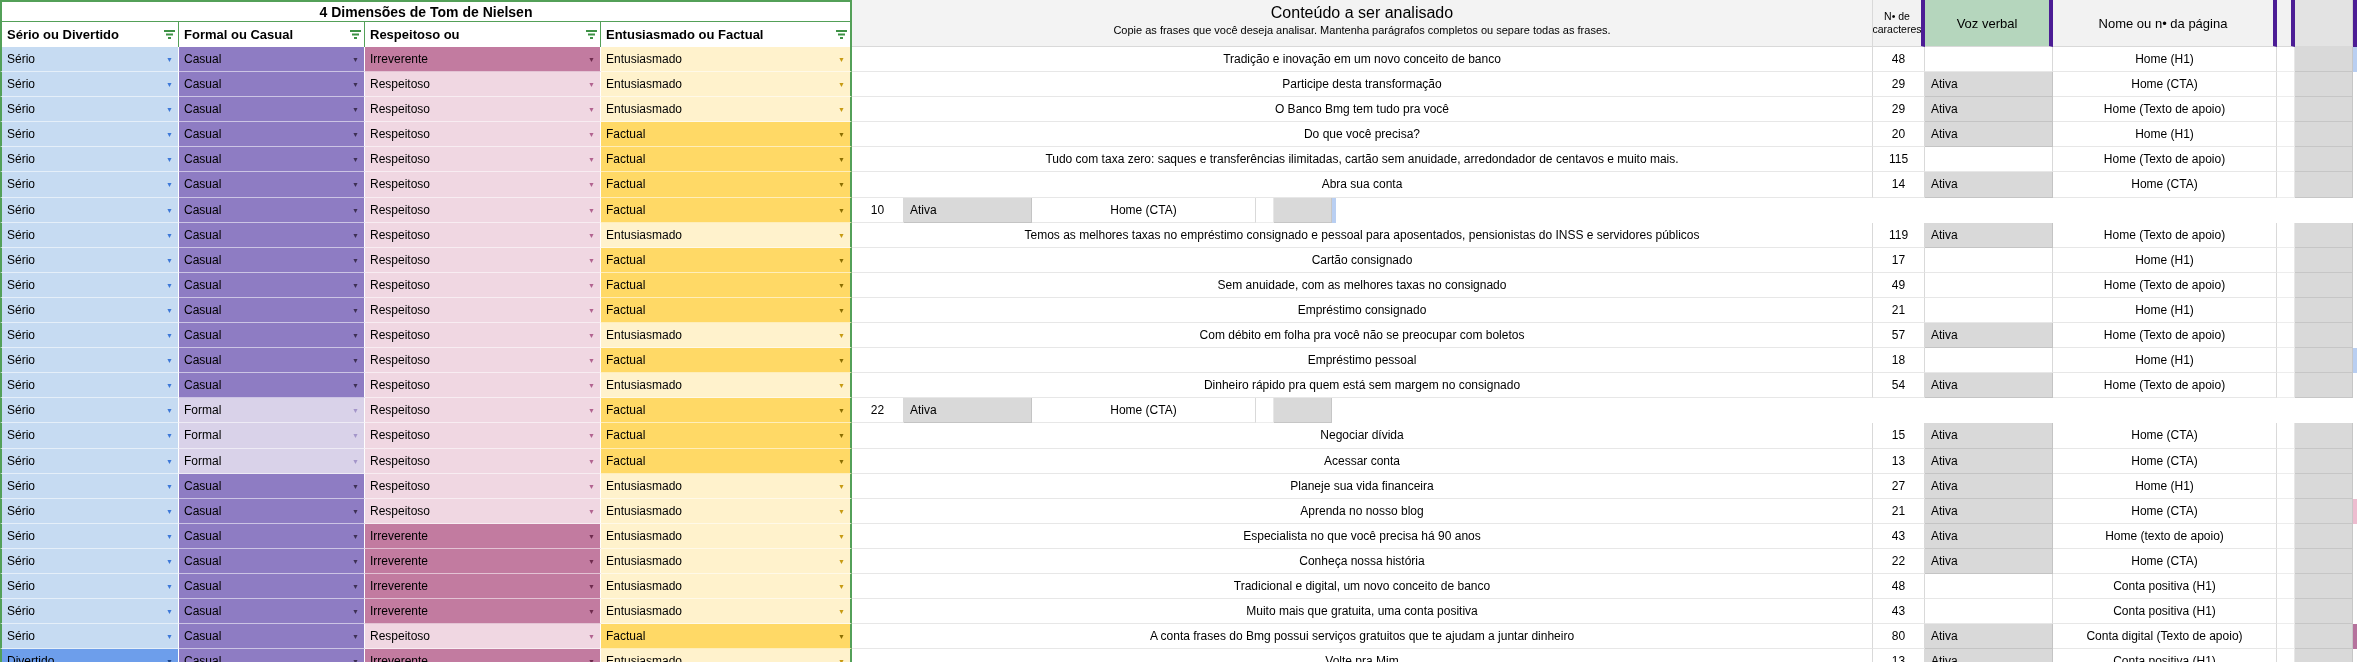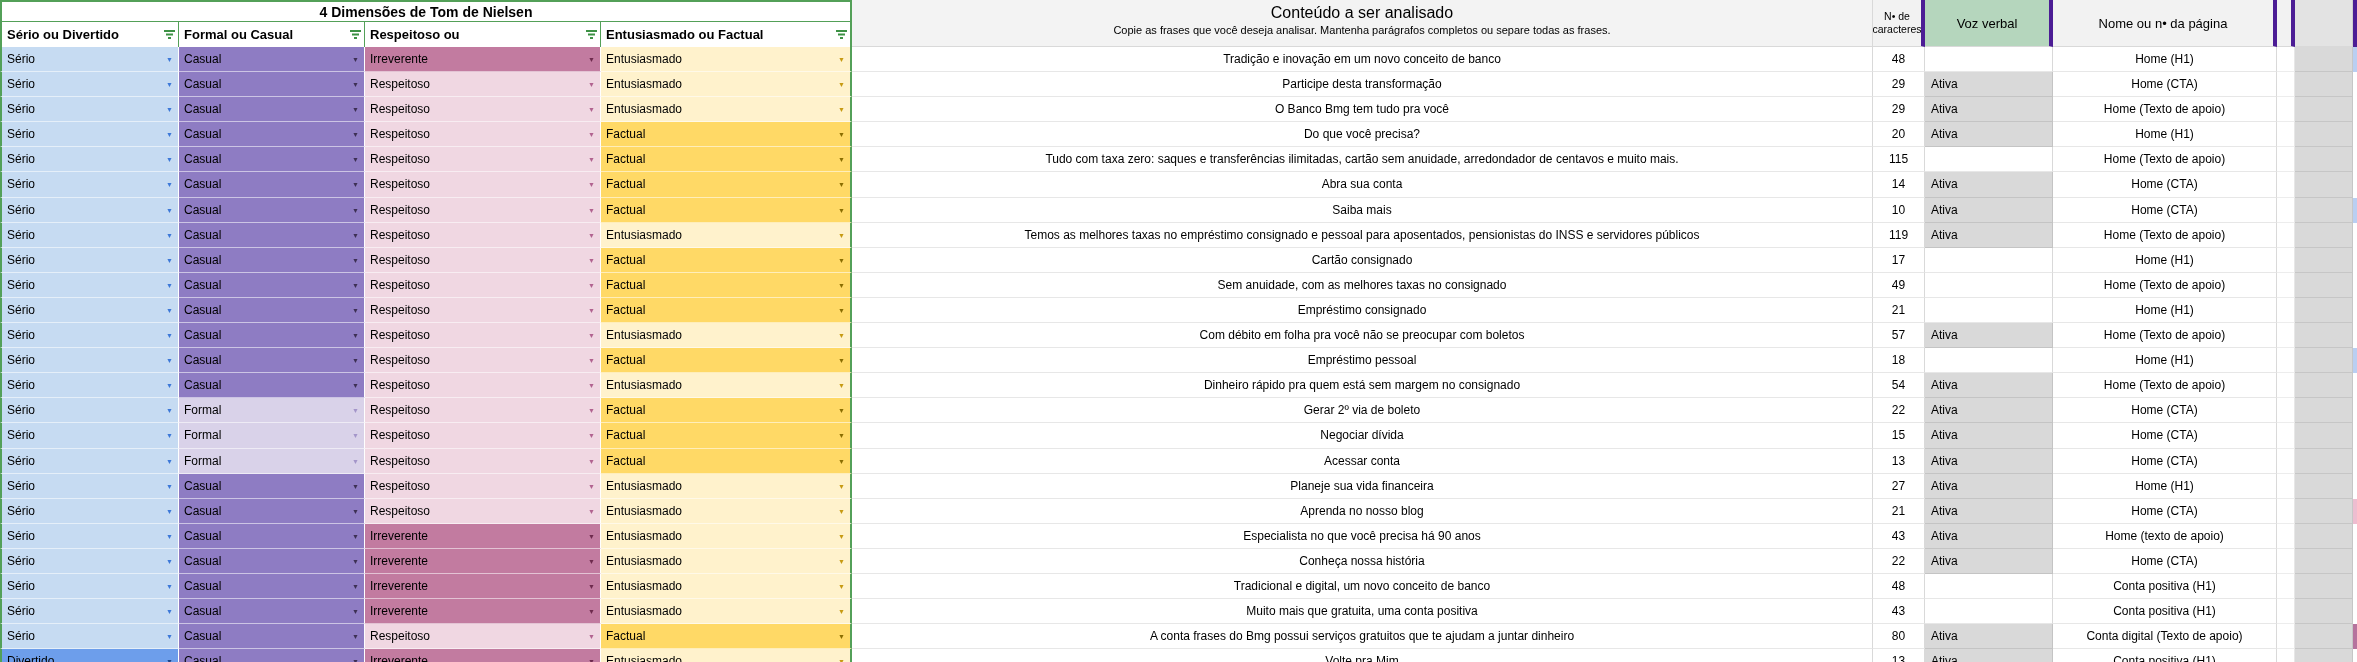--- a/index.html
+++ b/index.html
@@ -180,21 +180,20 @@
       <div class="cell c9"></div>
       <div class="cell c10" style="background: rgb(217, 217, 217);"></div>
       <div class="cell c11"></div>
     </div>
 
     <div class="row">
       <div class="cell dim c1" style="background: rgb(198, 219, 242);"><span class="val">Sério</span><span class="arrow" style="color: rgb(60, 120, 216);">▼</span></div>
       <div class="cell dim c2" style="background: rgb(142, 124, 195);"><span class="val">Casual</span><span class="arrow" style="color: rgb(61, 47, 84);">▼</span></div>
       <div class="cell dim c3" style="background: rgb(240, 215, 226);"><span class="val">Respeitoso</span><span class="arrow" style="color: rgb(177, 99, 144);">▼</span></div>
       <div class="cell dim c4" style="background: rgb(255, 217, 102);"><span class="val">Factual</span><span class="arrow" style="color: rgb(138, 109, 0);">▼</span></div>
-      <div class="cell c5"><span class="val">Saiba mais</span></div>
       <div class="cell c6"><span class="val">10</span></div>
       <div class="cell c7 filled" style="background: rgb(217, 217, 217);"><span class="val">Ativa</span></div>
       <div class="cell c8"><span class="val">Home (CTA)</span></div>
       <div class="cell c9"></div>
       <div class="cell c10" style="background: rgb(217, 217, 217);"></div>
       <div class="cell c11" style="background: rgb(185, 207, 242);"></div>
     </div>
 
     <div class="row">
       <div class="cell dim c1" style="background: rgb(198, 219, 242);"><span class="val">Sério</span><span class="arrow" style="color: rgb(60, 120, 216);">▼</span></div>
@@ -292,21 +291,20 @@
       <div class="cell c9"></div>
       <div class="cell c10" style="background: rgb(217, 217, 217);"></div>
       <div class="cell c11"></div>
     </div>
 
     <div class="row">
       <div class="cell dim c1" style="background: rgb(198, 219, 242);"><span class="val">Sério</span><span class="arrow" style="color: rgb(60, 120, 216);">▼</span></div>
       <div class="cell dim c2" style="background: rgb(217, 210, 233);"><span class="val">Formal</span><span class="arrow" style="color: rgb(163, 149, 201);">▼</span></div>
       <div class="cell dim c3" style="background: rgb(240, 215, 226);"><span class="val">Respeitoso</span><span class="arrow" style="color: rgb(177, 99, 144);">▼</span></div>
       <div class="cell dim c4" style="background: rgb(255, 217, 102);"><span class="val">Factual</span><span class="arrow" style="color: rgb(138, 109, 0);">▼</span></div>
-      <div class="cell c5"><span class="val">Gerar 2º via de boleto</span></div>
       <div class="cell c6"><span class="val">22</span></div>
       <div class="cell c7 filled" style="background: rgb(217, 217, 217);"><span class="val">Ativa</span></div>
       <div class="cell c8"><span class="val">Home (CTA)</span></div>
       <div class="cell c9"></div>
       <div class="cell c10" style="background: rgb(217, 217, 217);"></div>
       <div class="cell c11"></div>
     </div>
 
     <div class="row">
       <div class="cell dim c1" style="background: rgb(198, 219, 242);"><span class="val">Sério</span><span class="arrow" style="color: rgb(60, 120, 216);">▼</span></div>

